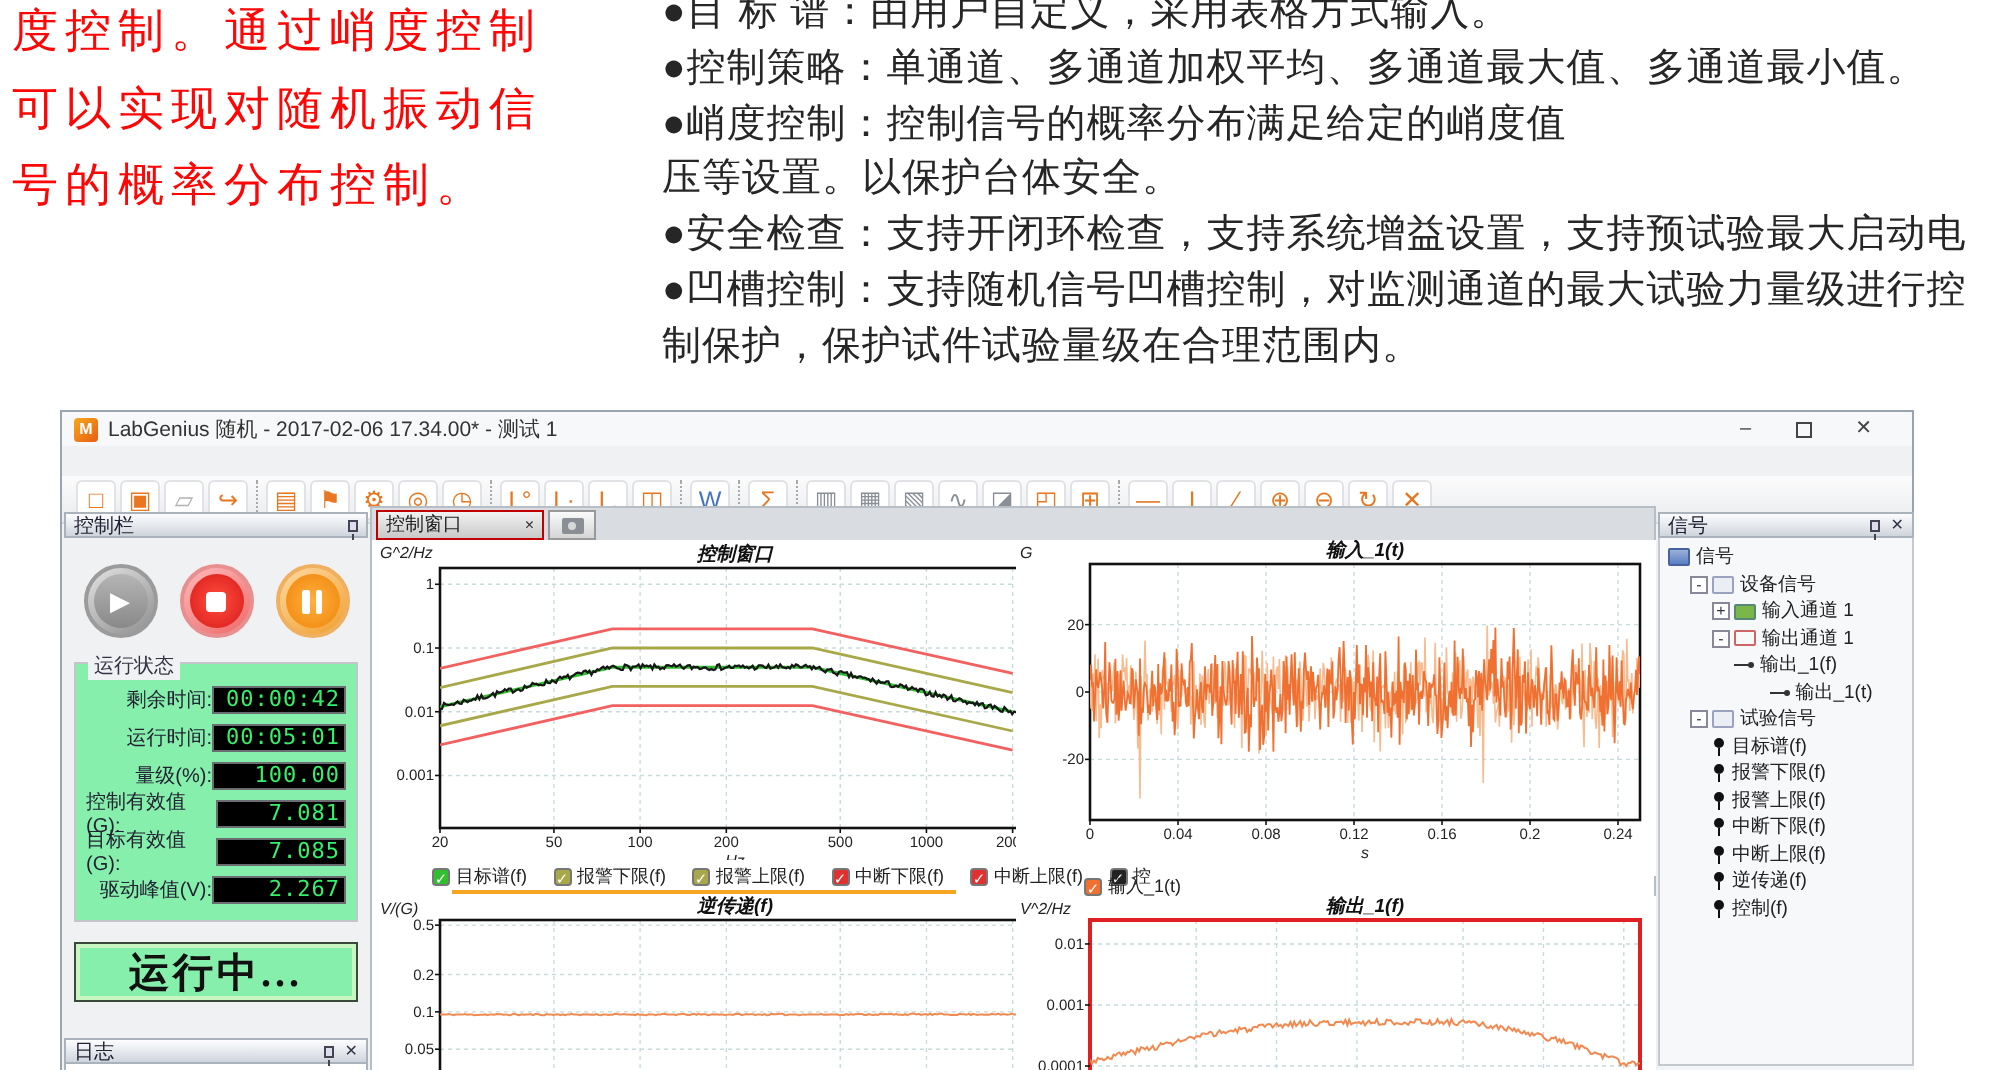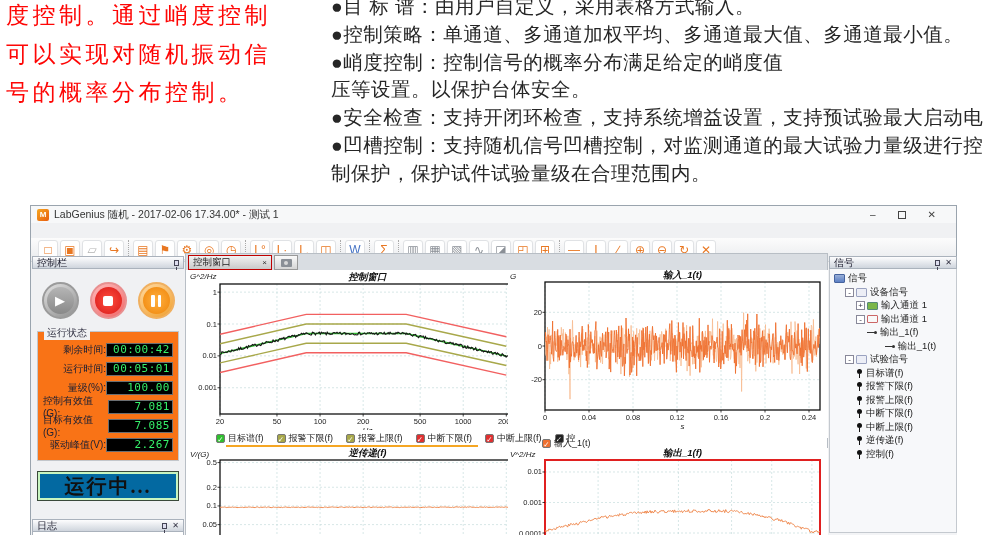--- a/index.html
+++ b/index.html
@@ -53,28 +53,28 @@
     display:flex; align-items:center; justify-content:center; color:#fff; font-size:13px; }
   .cbtn-stop { background:linear-gradient(145deg,#ffb9b9,#f06a6a); border:2px solid #e89090; }
   .cbtn-stop .inner { width:27px; height:27px; border-radius:50%; background:radial-gradient(#ff5040,#d81818);
     display:flex; align-items:center; justify-content:center; }
   .stop-square { width:10px; height:10px; background:#fff; border-radius:2px; }
   .cbtn-pause { background:linear-gradient(145deg,#ffd9a0,#f09built030); border:2px solid #f0b060; background:linear-gradient(145deg,#ffd9a0,#f0a030); }
   .cbtn-pause .inner { width:27px; height:27px; border-radius:50%; background:radial-gradient(#ffb040,#ef8408);
     display:flex; align-items:center; justify-content:center; gap:3px; }
   .pause-bar { width:3.5px; height:12px; background:#fff; border-radius:1px; }
 
-  .status-group { margin:12px 5px 0 5px; border:1px solid #c2c6cb; position:relative; padding:8px 4px 6px 4px; background:#f97316; }
+  .status-group { margin:12px 5px 0 5px; border:1px solid #c2c6cb; position:relative; padding:8px 4px 6px 4px; background:#86efac; }
   .status-legend { position:absolute; top:-6px; left:6px; background:#f0f1f3; padding:0 3px; font-size:10px; color:#334; }
   .field-row { display:flex; align-items:center; justify-content:flex-end; height:19px; padding:0 1px; }
   .field-label { font-size:10px; color:#223; }
   .lcd { width:67px; height:14px; background:#000; border:1px solid #6a6e72; color:#35f06a;
     font-family:"DejaVu Sans Mono",monospace; font-size:11px; line-height:12px; text-align:right;
     padding:0 2px; letter-spacing:0.5px; }
-  .banner { margin:10px 5px 0 5px; height:30px; background:#0369a1; border:1px solid #3a4a3a;
+  .banner { margin:10px 5px 0 5px; height:30px; background:#86efac; border:1px solid #3a4a3a;
     box-shadow:inset 0 0 0 2px #c8f5c0; display:flex; align-items:center; justify-content:center;
     font-size:20px; font-weight:bold; font-family:"Liberation Serif",serif; color:#111; letter-spacing:2px; }
   .log-dock { position:absolute; left:0; bottom:0; width:152px; }
   .log-body { height:5px; background:#fff; border:1px solid #aab2bc; border-top:none; }
 
   
   .center { position:absolute; left:154px; top:47px; width:643px; height:284px; background:#fff; border:1px solid #b8bec5; }
   .tabbar { height:16px; background:#d9dde2; display:flex; align-items:flex-end; padding-left:2px; gap:2px; }
   .tab-active { width:84px; height:15px; background:linear-gradient(#f2f2f2,#c9c9c9); border:1px solid #c00000;
     display:flex; align-items:center; padding:0 4px; font-size:9.5px; color:#222; }

